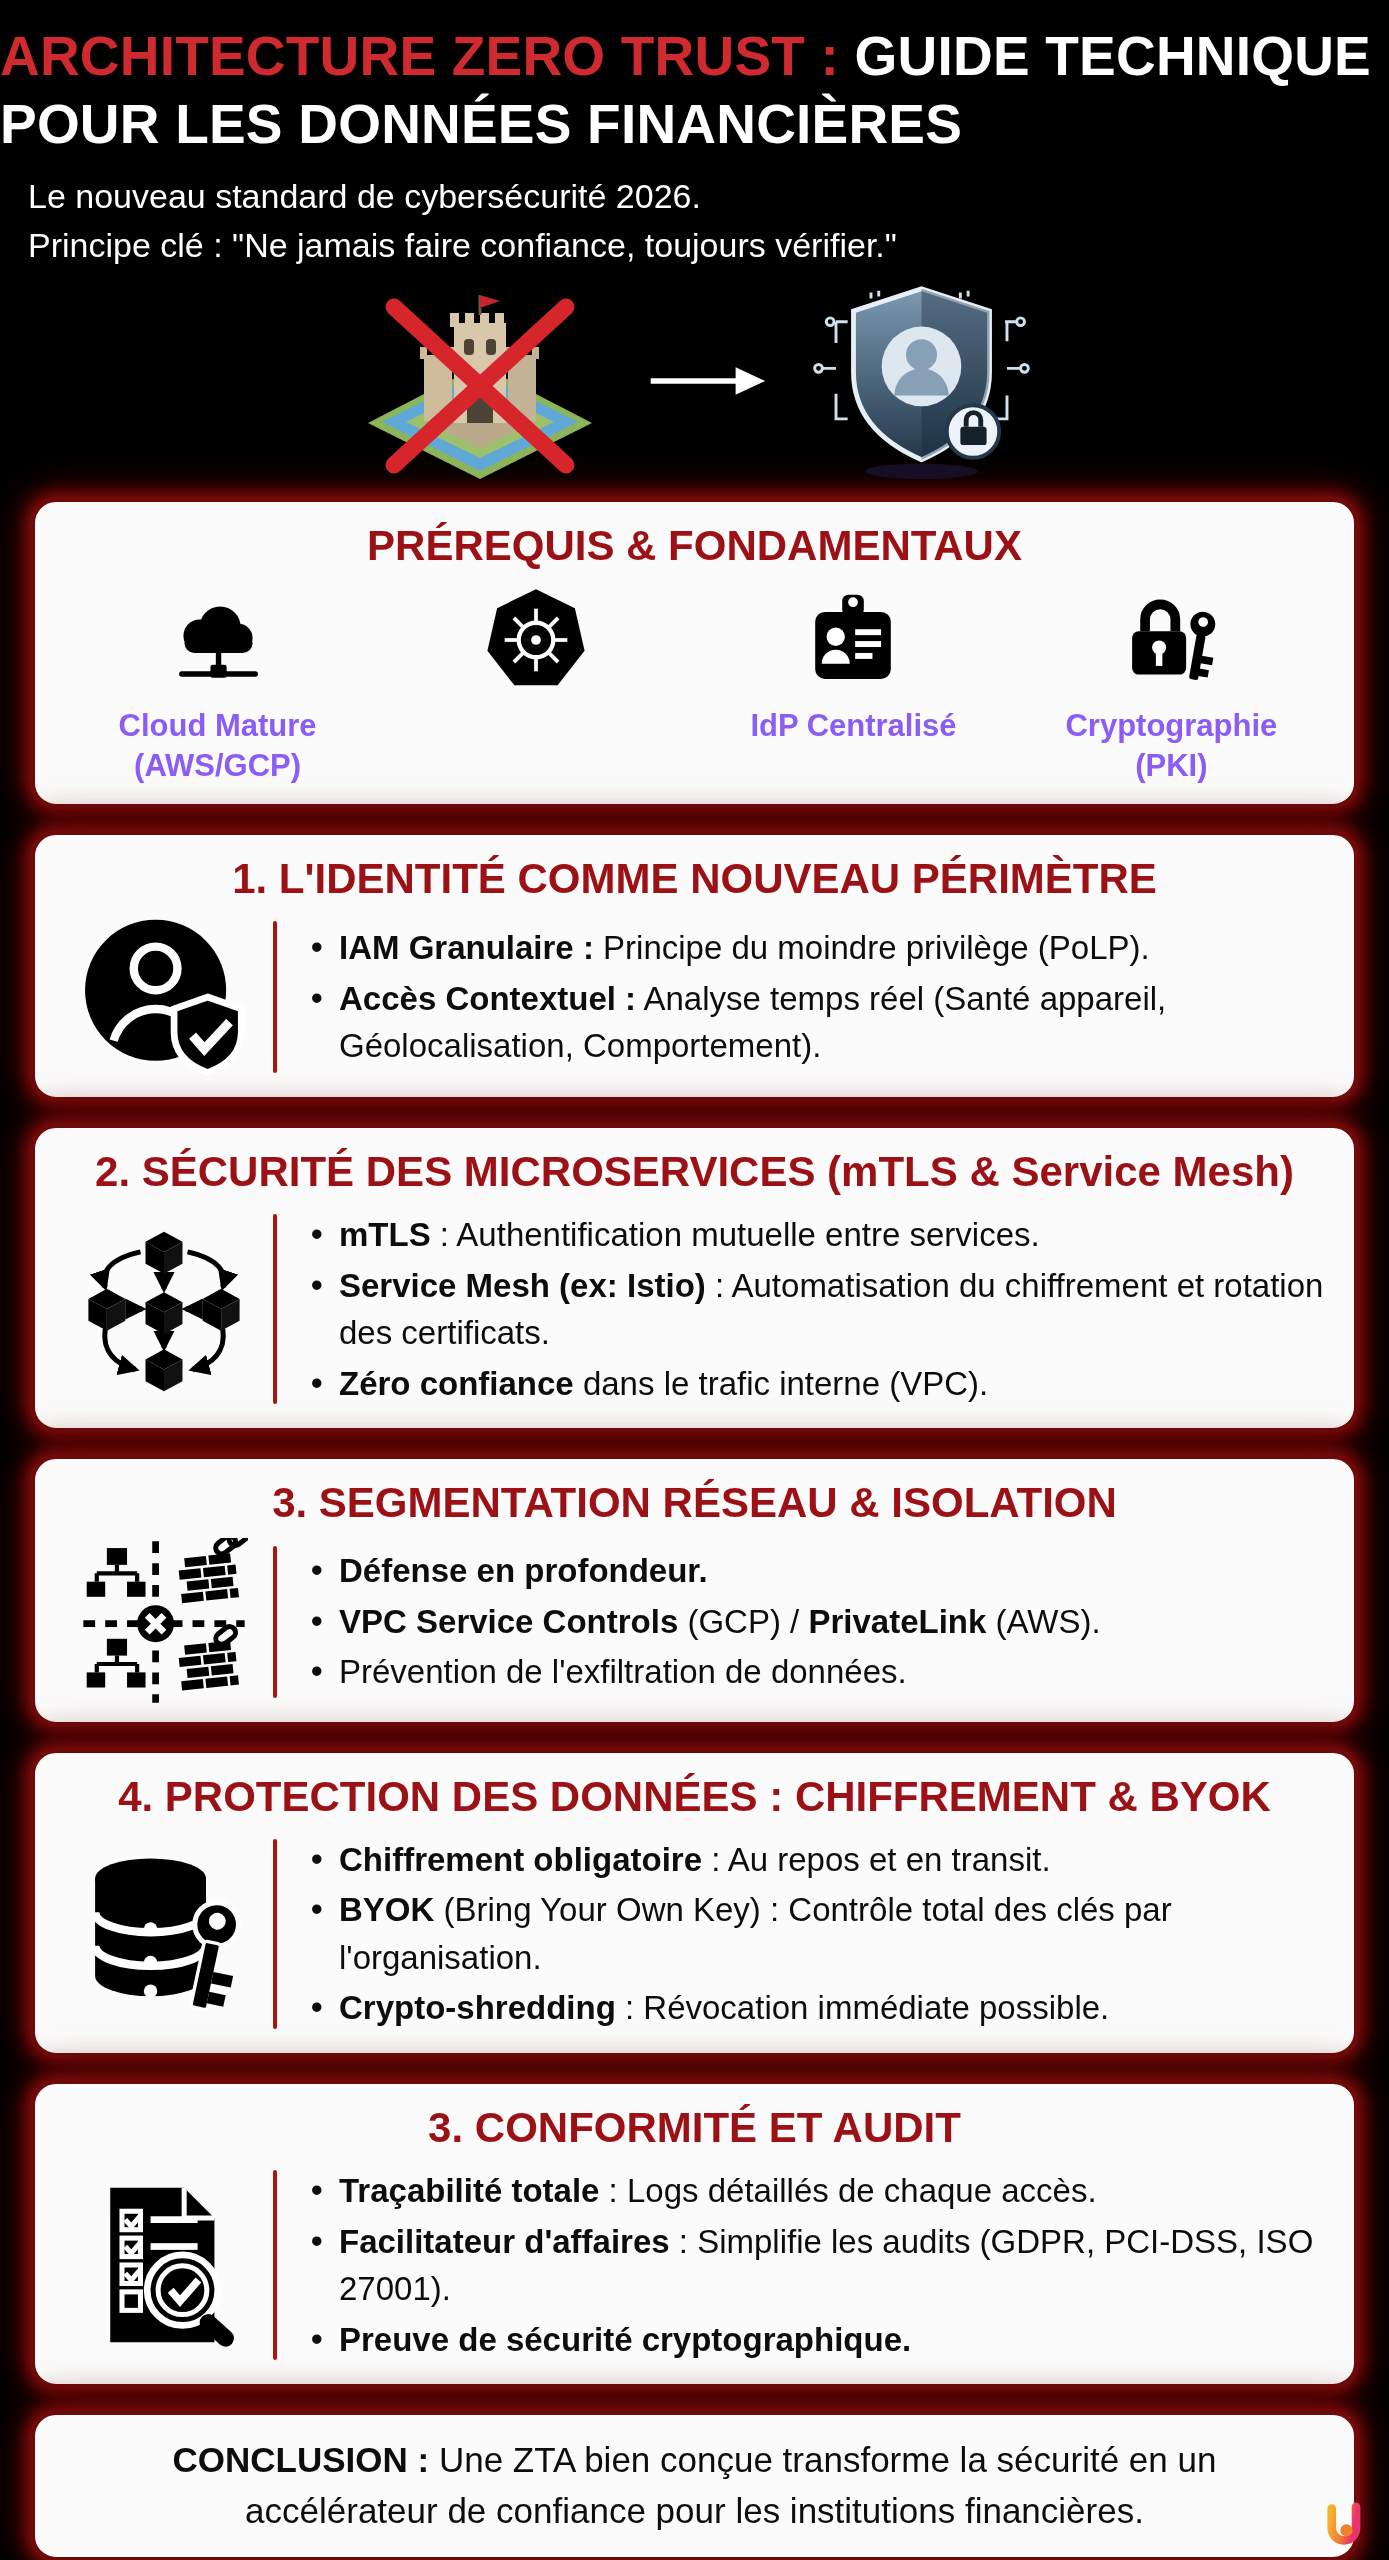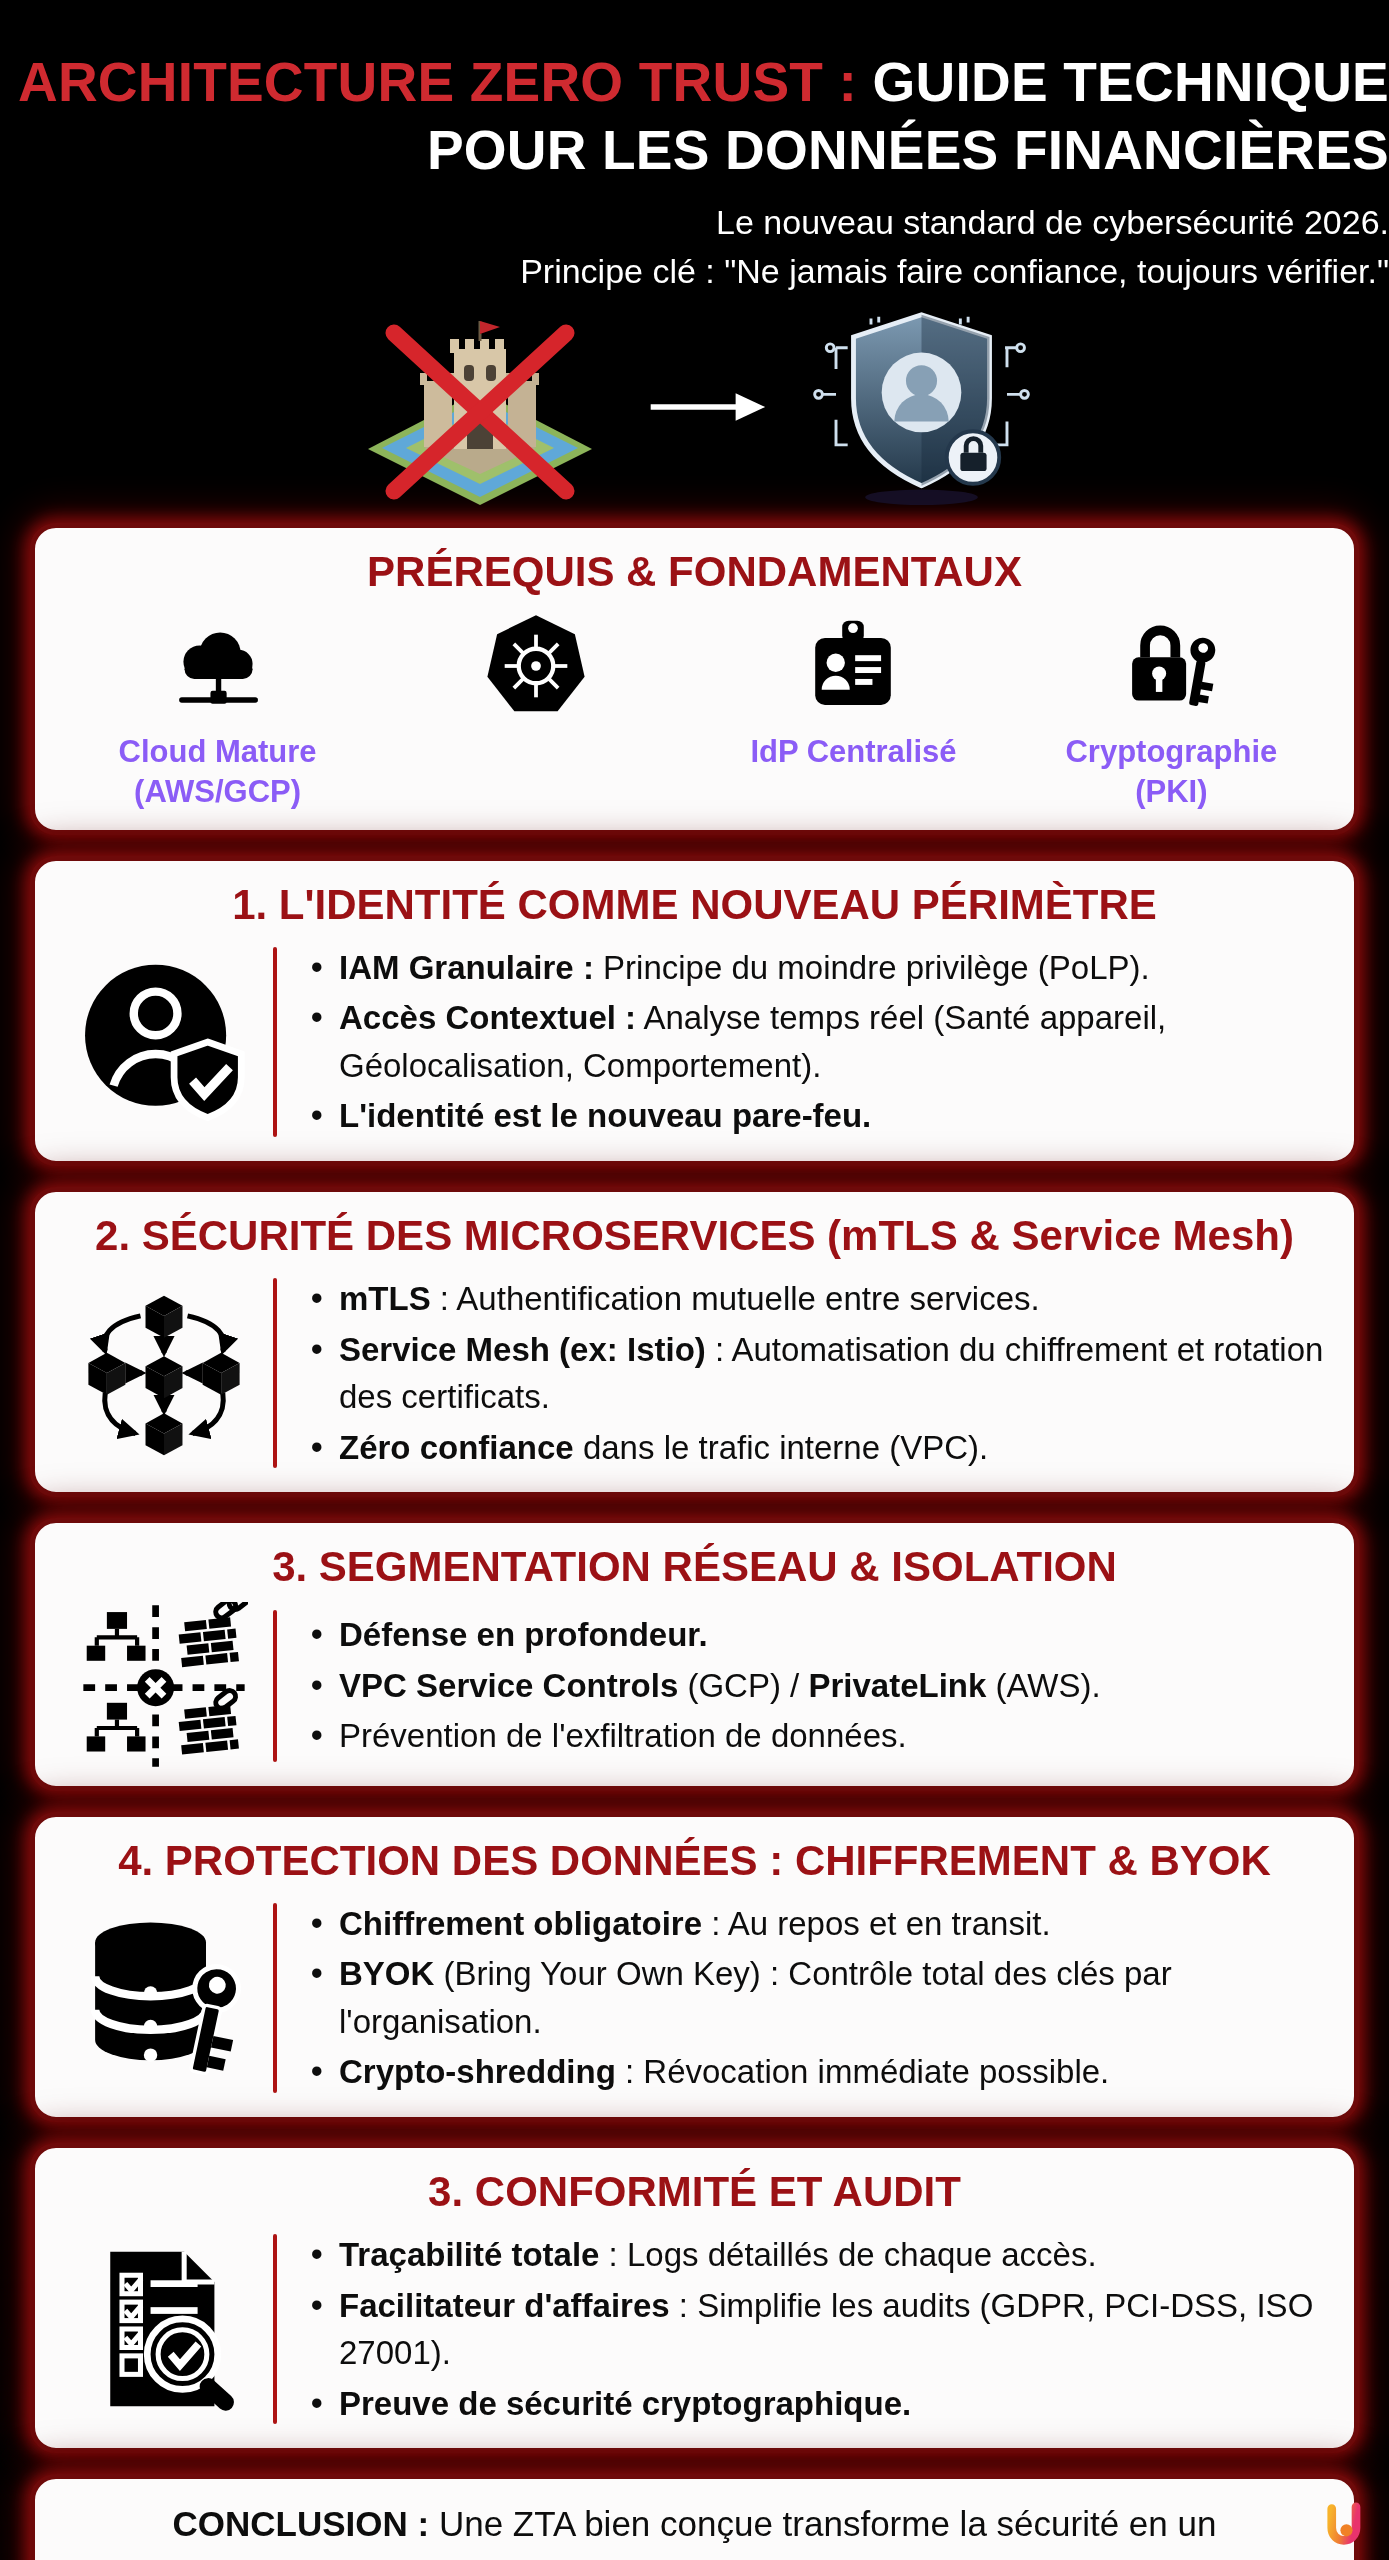--- a/index.html
+++ b/index.html
@@ -1,21 +1,21 @@
 <!DOCTYPE html>
 <html><head>
 <meta charset="utf-8">
 <style>
   html,body{margin:0;padding:0;}
   body{
     width:1389px;height:2560px;background:#000;position:relative;overflow:hidden;
     font-family:"Liberation Sans",sans-serif;color:#0d0d0d;
   }
   
-  .header{text-align:right;padding-top:48px;}
+  .header{text-align:left;padding-top:22px;}
   .title{font-size:55px;font-weight:800;color:#fff;line-height:1.24;letter-spacing:.2px;}
   .title .red{color:#cf2a30;}
   .subtitle{font-size:34px;color:#fff;line-height:1.42;margin-top:14px;font-weight:500;margin-left:28px;}
   .hero{display:flex;align-items:center;justify-content:center;gap:42px;margin-top:10px;height:204px;}
   
   .stack{padding:14px 30px 0;}
   .box{
     background:#fcfbfb;border:5px solid #6e0a0a;border-radius:26px;
     box-shadow:0 0 16px 5px rgba(150,12,12,.85),0 0 36px 12px rgba(90,4,4,.55);
     margin-bottom:21px;padding:12px 26px 16px;
@@ -202,21 +202,20 @@
           <circle cx="45" cy="33" r="13" fill="none" stroke="#fff" stroke-width="5"></circle>
           <path d="M20 76 a26 26 0 0 1 50 0" fill="none" stroke="#fff" stroke-width="5"></path>
           <path d="M76 50 L96 57 V71 C96 84 87 91 76 95 C65 91 56 84 56 71 V57 Z" fill="#000" stroke="#fff" stroke-width="4"></path>
           <path d="M67 73 l7 8 l15 -16" stroke="#fff" stroke-width="5.5" fill="none"></path>
         </svg>
       </div>
       <div class="divider"></div>
       <div class="bullets">
         <div class="bullet"><span class="bb">IAM Granulaire :</span><span> Principe du moindre privilège (PoLP).</span><span class="bb2"></span><span></span></div>
         <div class="bullet"><span class="bb">Accès Contextuel :</span><span> Analyse temps réel (Santé appareil, Géolocalisation, Comportement).</span><span class="bb2"></span><span></span></div>
-        <div class="bullet"><span class="bb">L'identité est le nouveau pare-feu.</span><span></span><span class="bb2"></span><span></span></div>
       </div>
     </div>
   </div>
 
   <div class="box">
     <div class="sec-heading">2. SÉCURITÉ DES MICROSERVICES (mTLS &amp; Service Mesh)</div>
     <div class="sec-body">
       <div class="sec-icon">
         <svg viewBox="0 0 100 100">
           <defs>

